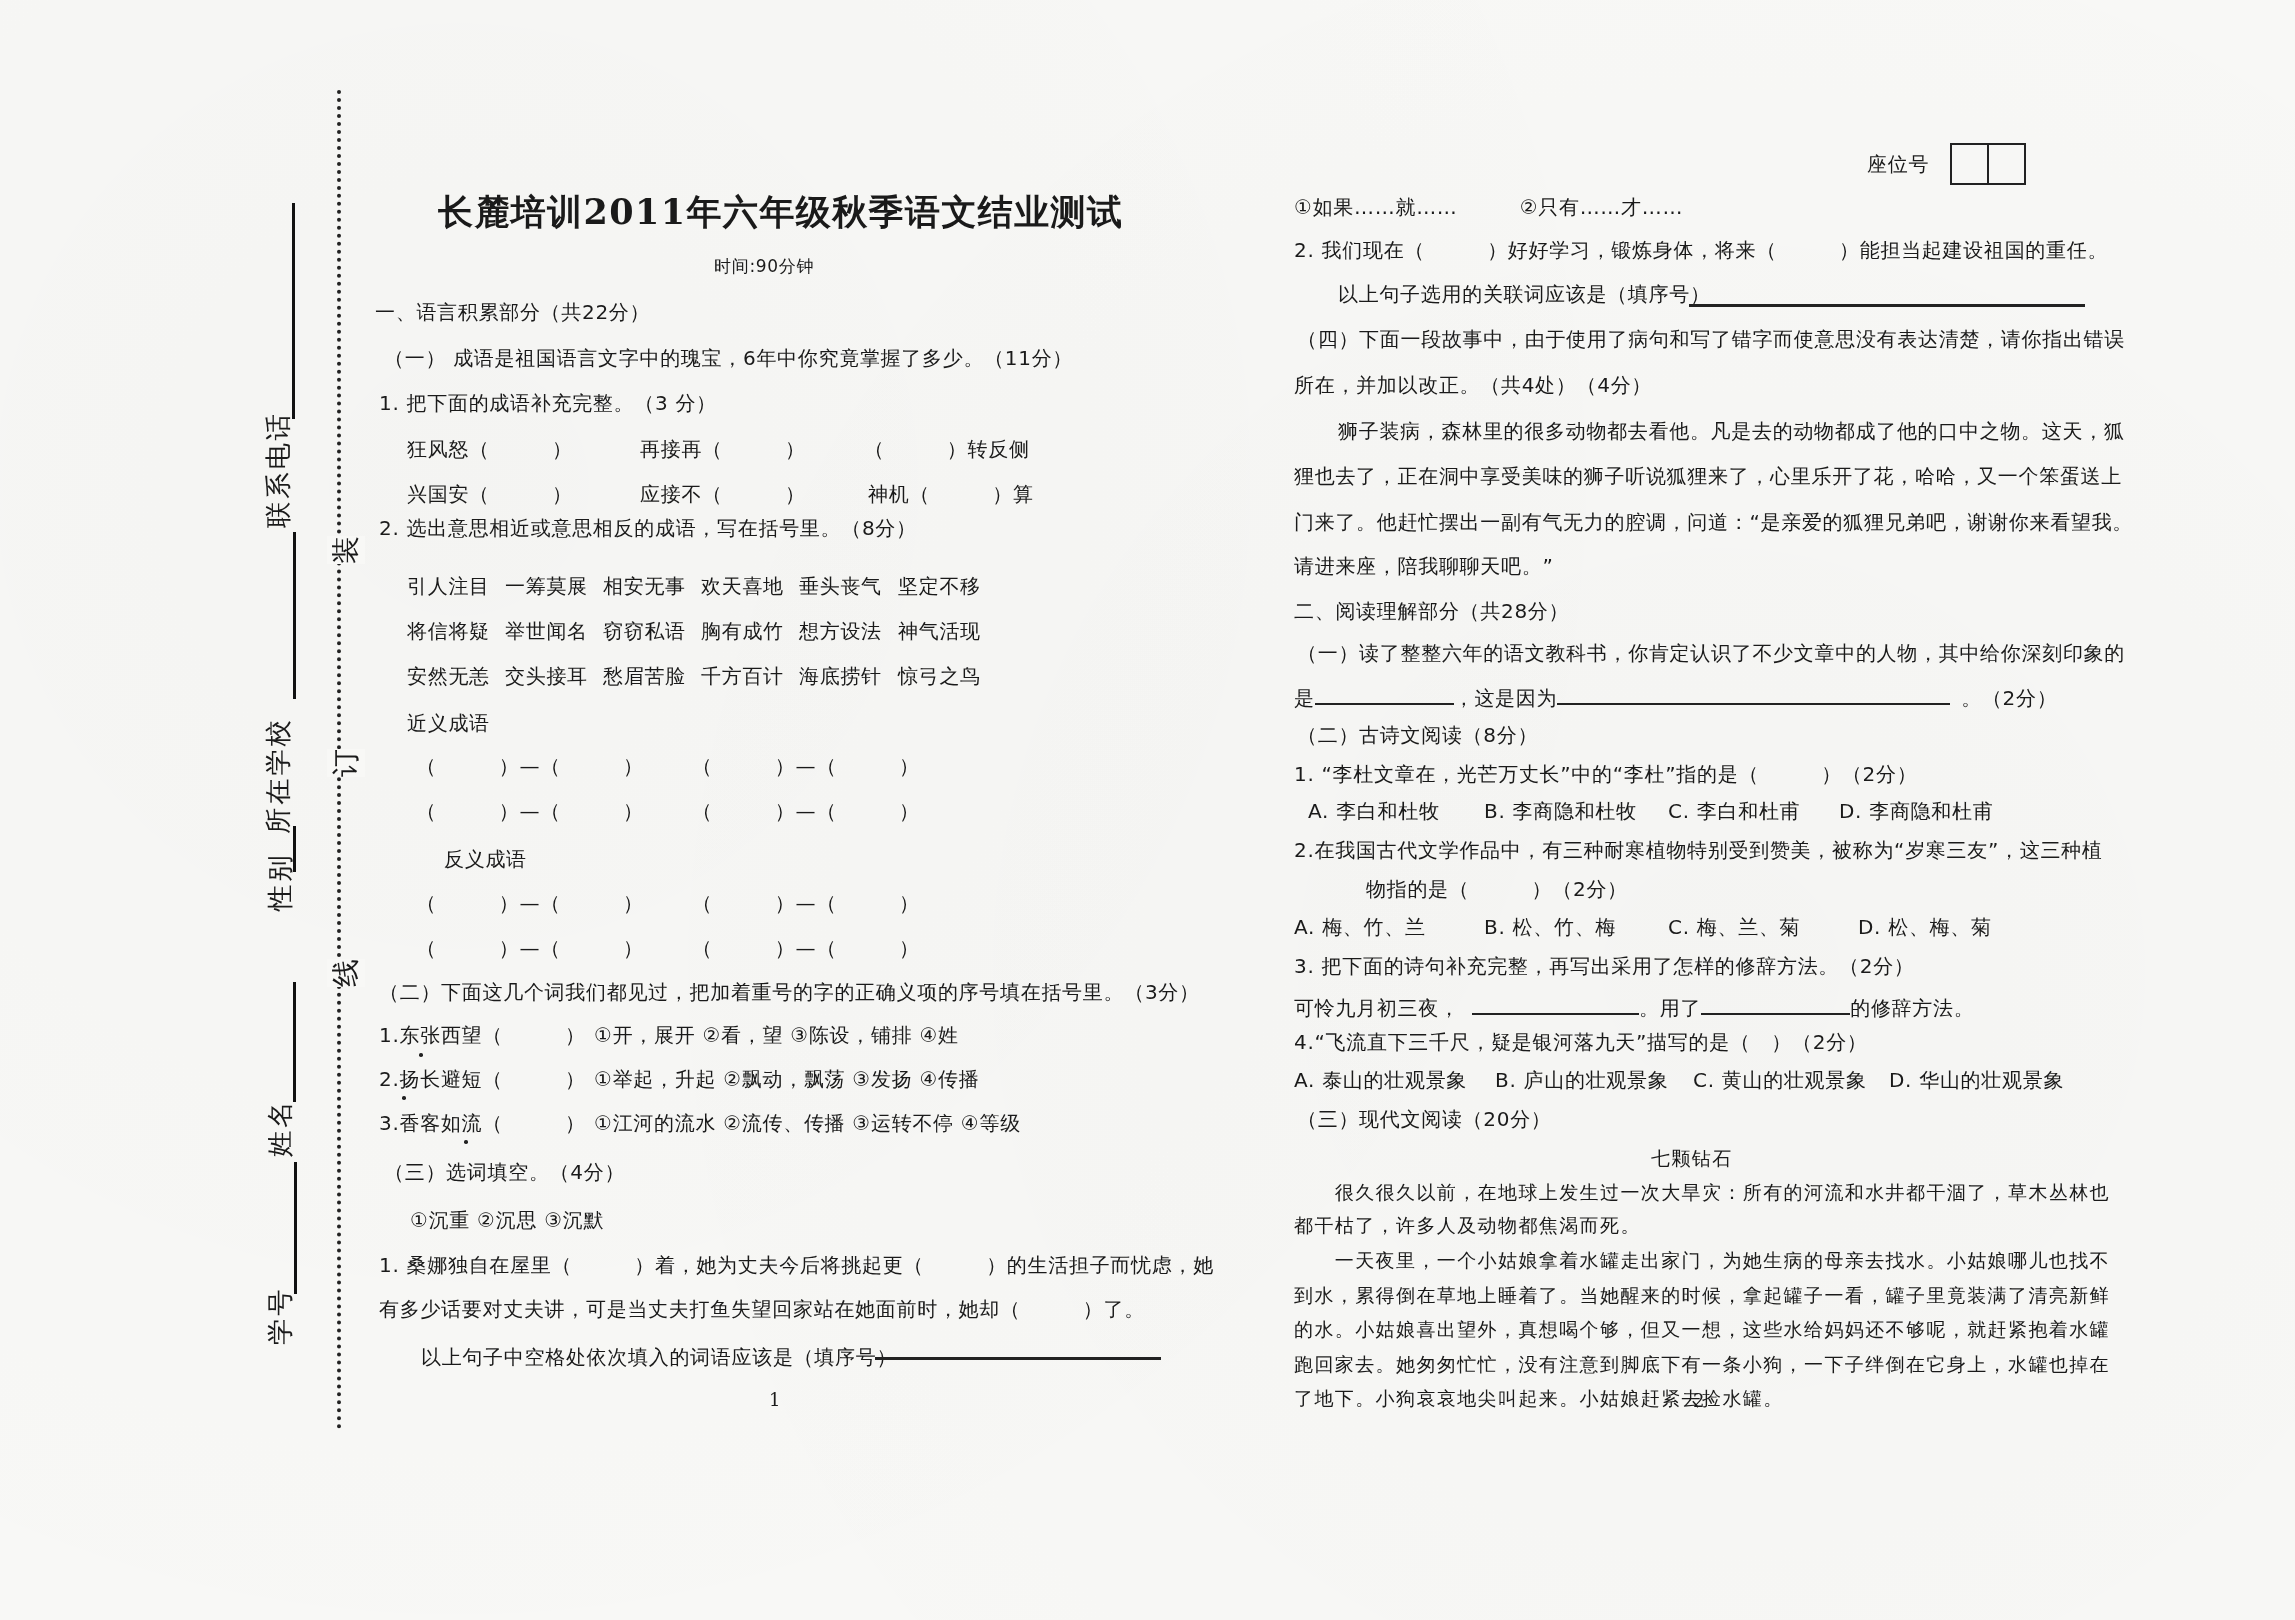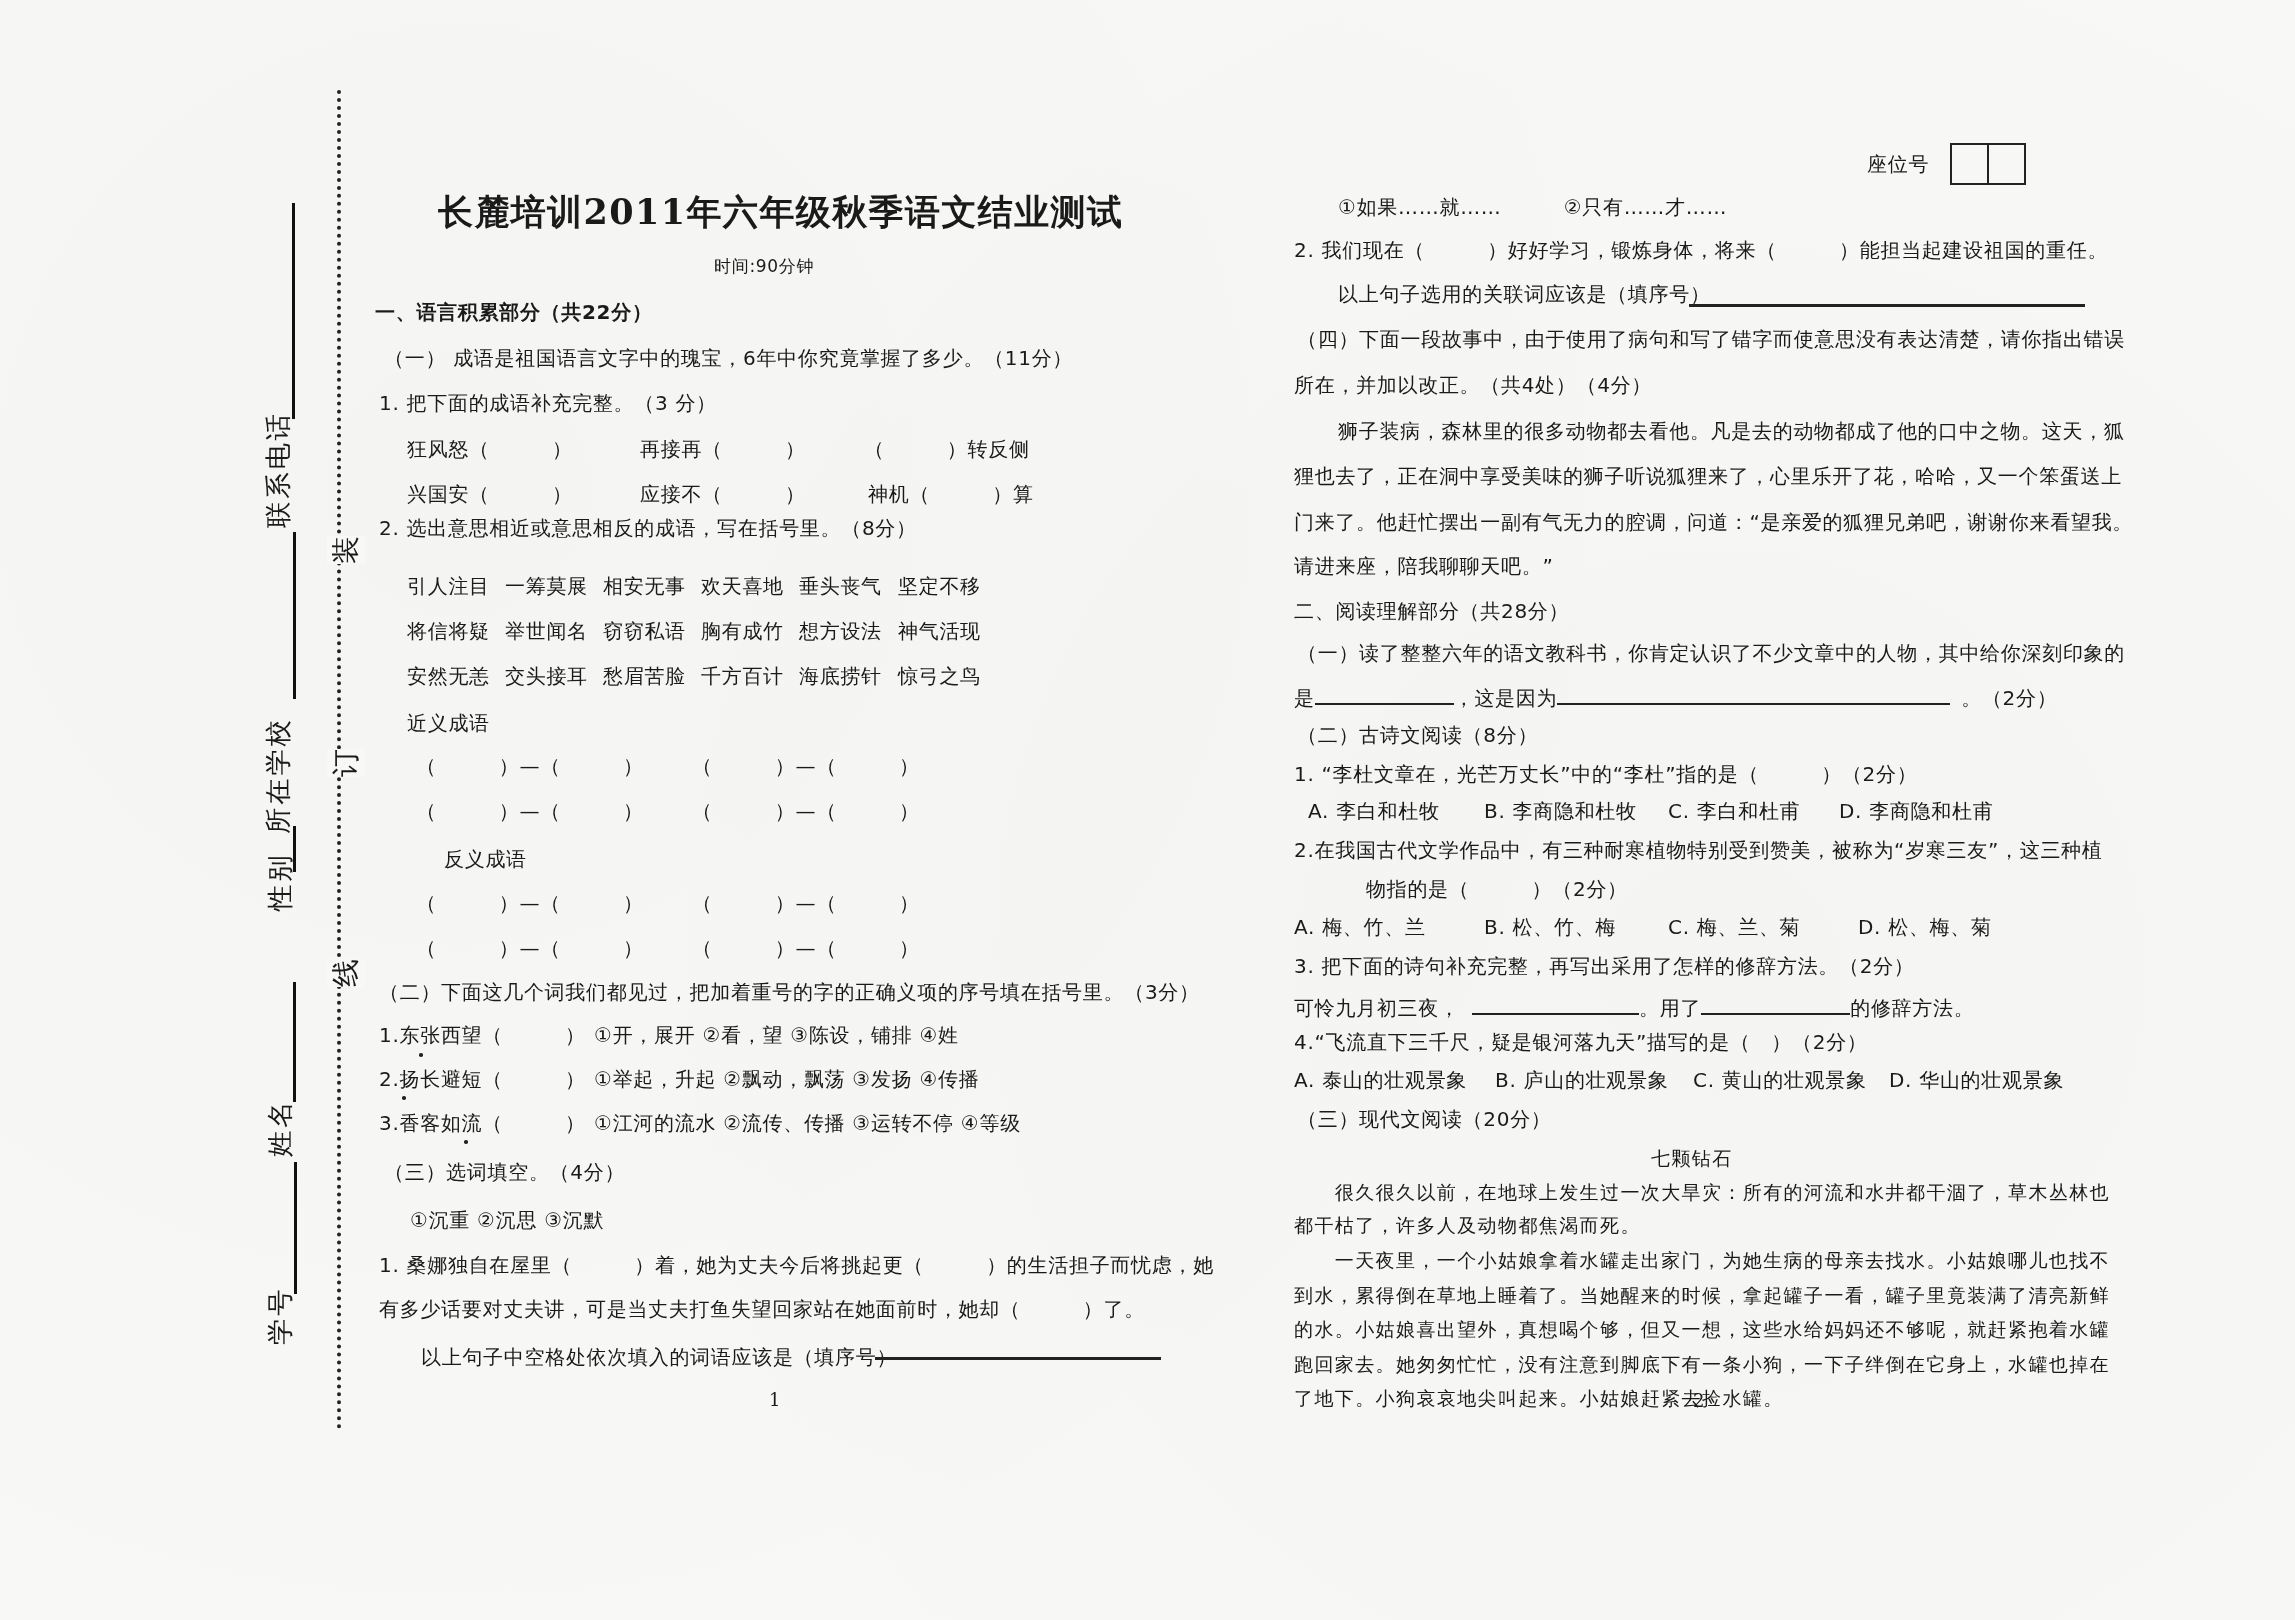--- a/index.html
+++ b/index.html
@@ -50,21 +50,21 @@
 
   <div class="binding-char" style="left:327px; top:564px; background:#f8f8f6;">装</div>
   <div class="binding-char" style="left:327px; top:777px; background:#f8f8f6;">订</div>
   <div class="binding-char" style="left:327px; top:987px; background:#f8f8f6;">线</div>
 </div>
 
 <div>
   <div class="abs title" style="left:438px; top:189px;text-align:center;">长麓培训2011年六年级秋季语文结业测试</div>
   <div class="abs t" style="left:714px; top:254px; font-size:17px;">时间:90分钟</div>
 
-  <div class="abs t" style="left:375px; top:300px;font-weight:bold;">一、语言积累部分（共22分）</div>
+  <div class="abs t" style="left:375px; top:300px;">一、语言积累部分（共22分）</div>
 
   <div class="abs t" style="left:384px; top:346px;">（一） 成语是祖国语言文字中的瑰宝，6年中你究竟掌握了多少。（11分）</div>
   <div class="abs t" style="left:379px; top:391px;">1. 把下面的成语补充完整。（3 分）</div>
 
   <div class="abs t" style="left:407px; top:437px;">狂风怒（　　　）</div>
   <div class="abs t" style="left:640px; top:437px;">再接再（　　　）</div>
   <div class="abs t" style="left:864px; top:437px;">（　　　）转反侧</div>
   <div class="abs t" style="left:407px; top:482px;">兴国安（　　　）</div>
   <div class="abs t" style="left:640px; top:482px;">应接不（　　　）</div>
   <div class="abs t" style="left:868px; top:482px;">神机（　　　）算</div>
@@ -137,21 +137,21 @@
   <div class="abs" style="left:875px; top:1357px; width:286px; height:0; border-bottom:3.5px solid #222;"></div>
 
   <div class="abs pgnum" style="left:769px; top:1389px;">1</div>
 </div>
 
 <div>
   <div class="abs t" style="left:1867px; top:152px;">座位号</div>
   <div class="seat-box" style="left:1950px; top:143px;"></div>
   <div class="seat-box" style="left:1987px; top:143px;"></div>
 
-  <div class="abs t" style="left:1294px; top:195px;margin-left:44px;">①如果……就……　　　②只有……才……</div>
+  <div class="abs t" style="left:1294px; top:195px;">①如果……就……　　　②只有……才……</div>
   <div class="abs t" style="left:1294px; top:238px;">2. 我们现在（　　　）好好学习，锻炼身体，将来（　　　）能担当起建设祖国的重任。</div>
   <div class="abs t" style="left:1338px; top:282px;">以上句子选用的关联词应该是（填序号）</div>
   <div class="abs" style="left:1689px; top:304px; width:396px; height:0; border-bottom:3.5px solid #222;"></div>
 
   <div class="abs t" style="left:1297px; top:327px;">（四）下面一段故事中，由于使用了病句和写了错字而使意思没有表达清楚，请你指出错误</div>
   <div class="abs t" style="left:1294px; top:373px;">所在，并加以改正。（共4处）（4分）</div>
 
   <div class="abs t" style="left:1338px; top:419px;">狮子装病，森林里的很多动物都去看他。凡是去的动物都成了他的口中之物。这天，狐</div>
   <div class="abs t" style="left:1294px; top:464px;">狸也去了，正在洞中享受美味的狮子听说狐狸来了，心里乐开了花，哈哈，又一个笨蛋送上</div>
   <div class="abs t" style="left:1294px; top:510px;">门来了。他赶忙摆出一副有气无力的腔调，问道：“是亲爱的狐狸兄弟吧，谢谢你来看望我。</div>

